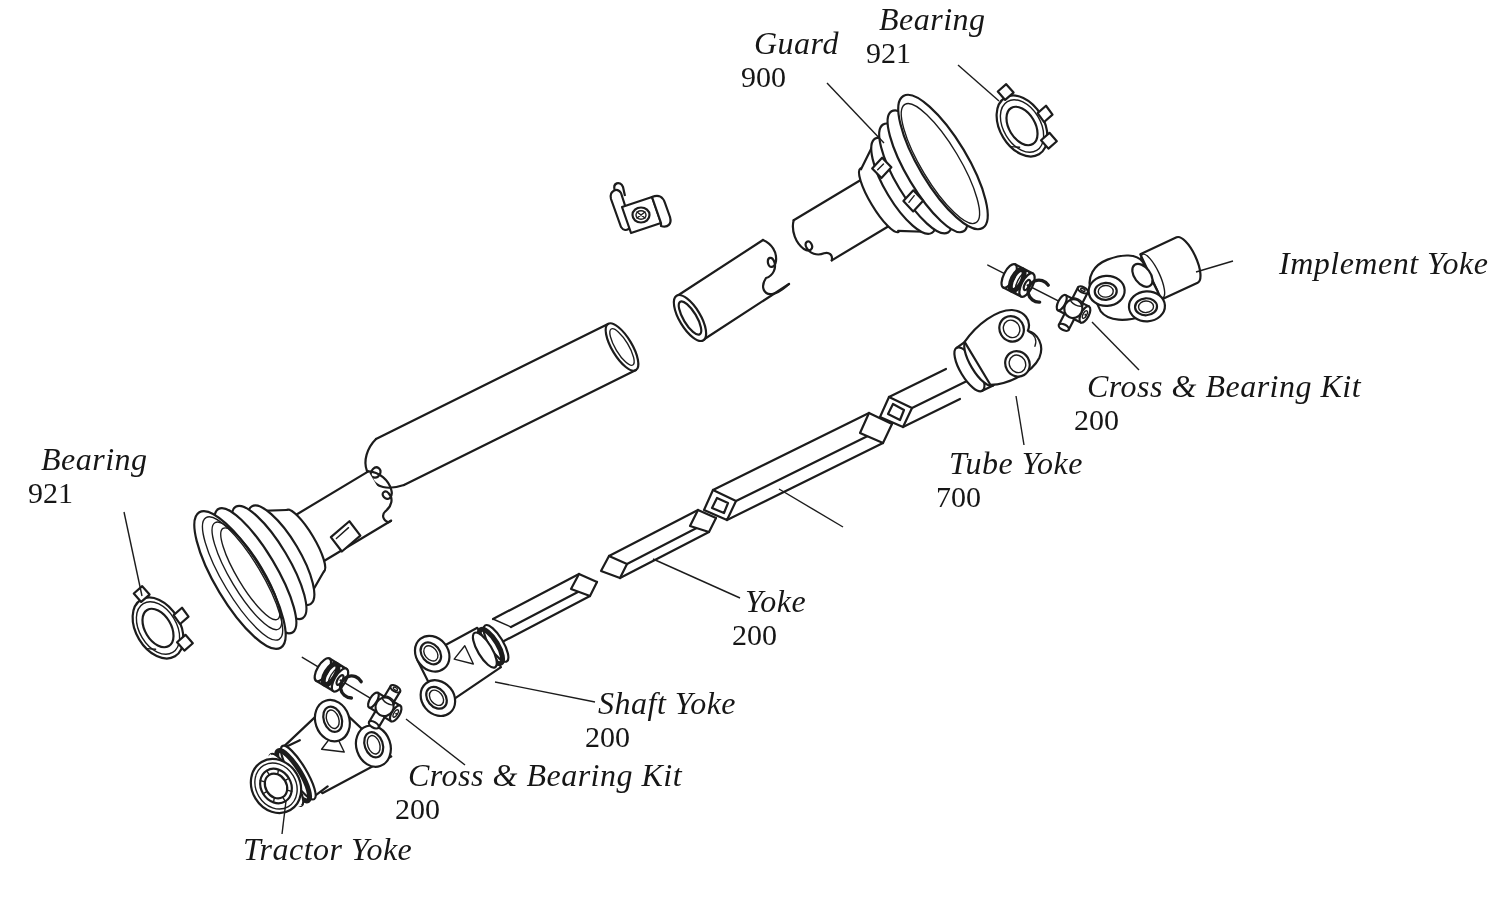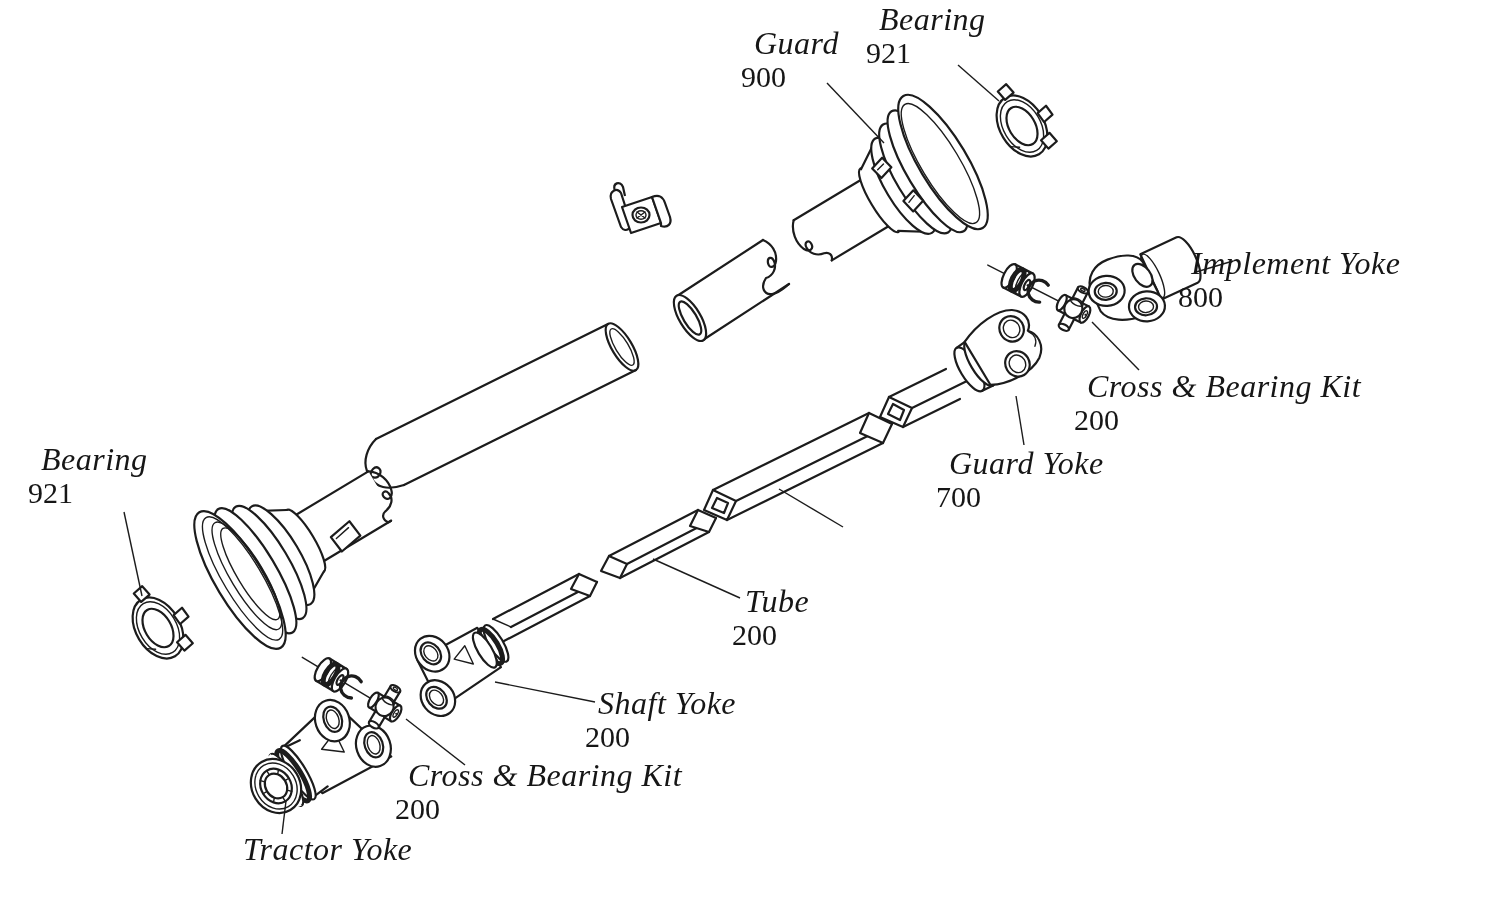--- a/index.html
+++ b/index.html
@@ -251,34 +251,33 @@
 </svg>
 
   <div class="plabel" style="left:741px; top:26px;">
     <div class="pname">Guard</div>
     <div class="pnum">900</div>
   </div>
   <div class="plabel" style="left:866px; top:2px;">
     <div class="pname">Bearing</div>
     <div class="pnum">921</div>
   </div>
-  <div class="plabel" style="left:1178px; top:246px;">
+  <div class="plabel" style="left:1266px; top:246px;">
     <div class="pname">Implement Yoke</div>
-    <div class="pnum">800</div>
   </div>
   <div class="plabel" style="left:1074px; top:369px;">
     <div class="pname">Cross &amp; Bearing Kit</div>
     <div class="pnum">200</div>
   </div>
   <div class="plabel" style="left:936px; top:446px;">
-    <div class="pname">Guard Yoke</div>
+    <div class="pname">Tube Yoke</div>
     <div class="pnum">700</div>
   </div>
   <div class="plabel" style="left:732px; top:584px;">
-    <div class="pname">Tube</div>
+    <div class="pname">Yoke</div>
     <div class="pnum">200</div>
   </div>
   <div class="plabel" style="left:585px; top:686px;">
     <div class="pname">Shaft Yoke</div>
     <div class="pnum">200</div>
   </div>
   <div class="plabel" style="left:395px; top:758px;">
     <div class="pname">Cross &amp; Bearing Kit</div>
     <div class="pnum">200</div>
   </div>

